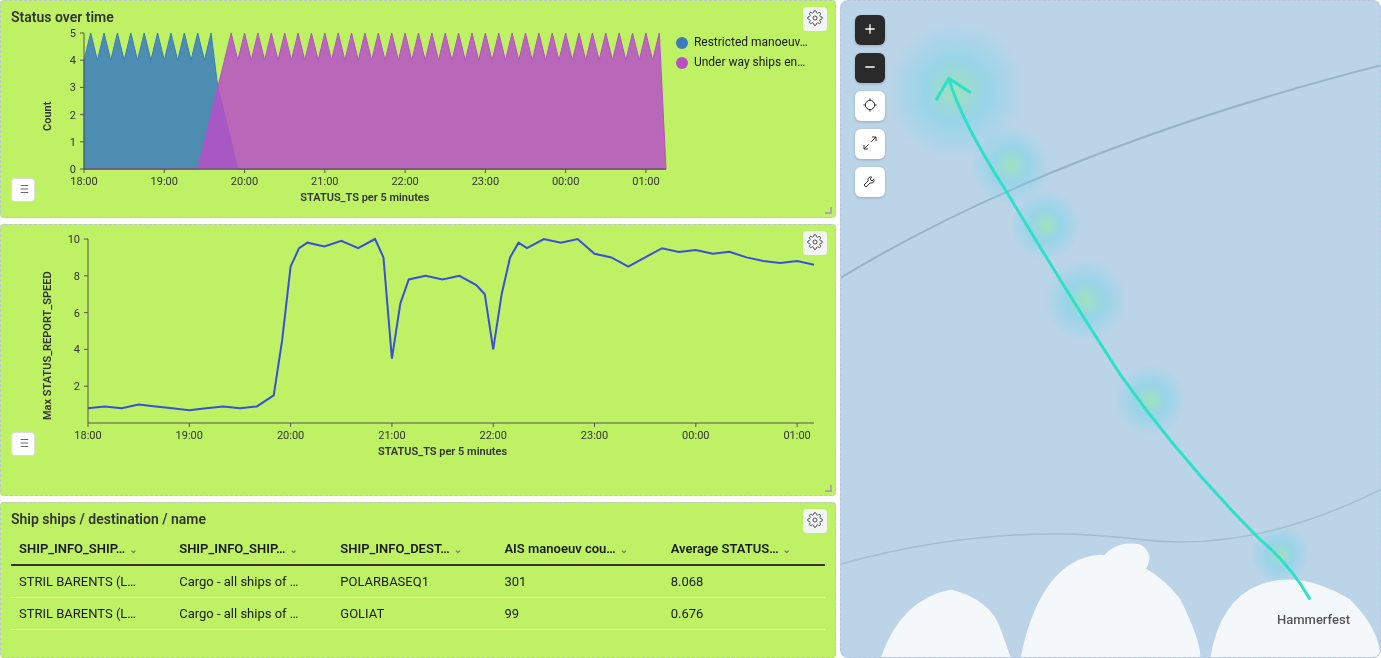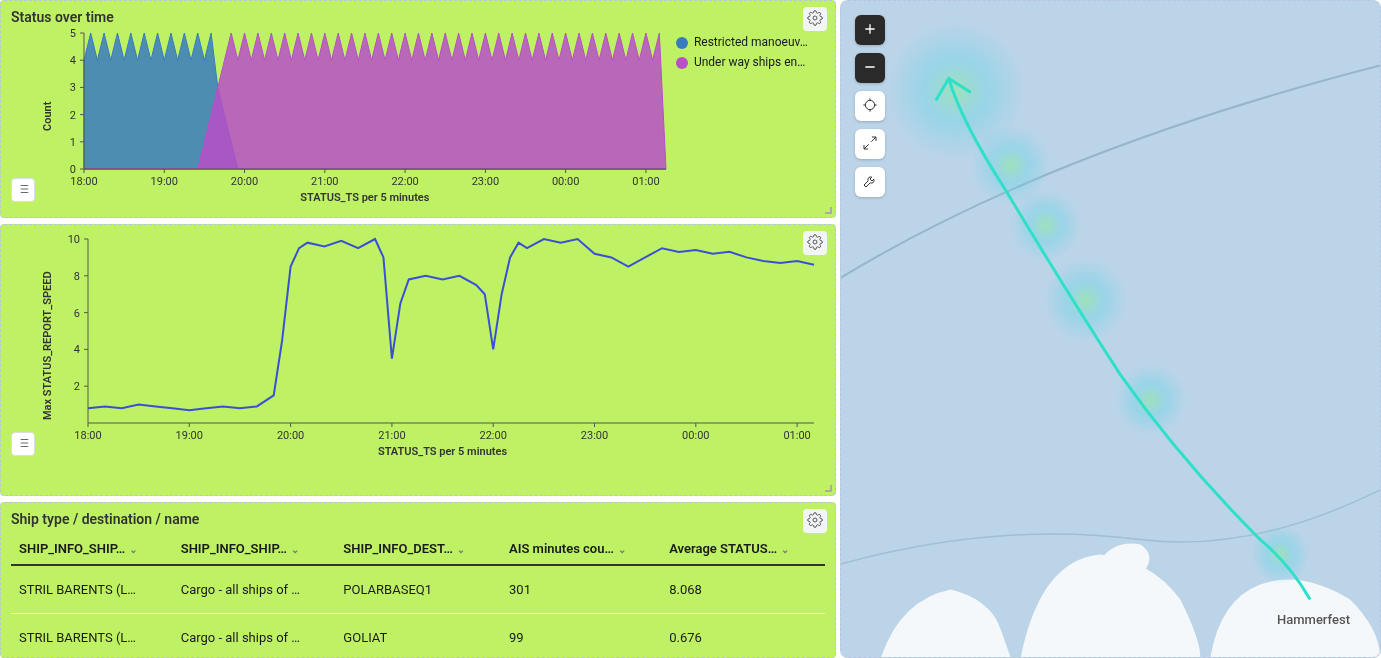--- a/index.html
+++ b/index.html
@@ -153,21 +153,21 @@
     max-width: 140px;
     cursor: pointer;
   }
   table.data-table th .sort-arrow {
     display: inline-block;
     margin-left: 4px;
     font-size: 10px;
     color: #777;
   }
   table.data-table td {
-    padding: 16px 8px;
+    padding: 8px 8px;
     border-bottom: 1px solid #eee;
     white-space: nowrap;
     overflow: hidden;
     text-overflow: ellipsis;
     max-width: 140px;
   }
 
   
   .map-bg { position: absolute; inset: 0; }
   .map-controls {
@@ -331,36 +331,36 @@
             <line x1="737.1162790697674" y1="190" x2="737.1162790697674" y2="194" stroke="#555"></line>
             <text class="tick-label" x="737.1162790697674" y="206" text-anchor="middle">01:00</text>
           </svg>
         <div class="x-axis-label">STATUS_TS per 5 minutes</div>
       </div>
     </div>
     <div class="resize-handle"></div>
   </div>
 
   <div class="panel" style="flex:1; min-height:150px">
-    <div class="panel-title">Ship type / destination / name</div>
+    <div class="panel-title">Ship ships / destination / name</div>
     <button class="gear-btn">
       <span>
         <svg viewBox="0 0 24 24">
             <circle cx="12" cy="12" r="3"></circle>
             <path d="M19.4 15a1.7 1.7 0 0 0 .34 1.87l.06.06a2 2 0 1 1-2.83 2.83l-.06-.06a1.7 1.7 0 0 0-1.87-.34 1.7 1.7 0 0 0-1 1.56V21a2 2 0 1 1-4 0v-.09a1.7 1.7 0 0 0-1.11-1.56 1.7 1.7 0 0 0-1.87.34l-.06.06a2 2 0 1 1-2.83-2.83l.06-.06a1.7 1.7 0 0 0 .34-1.87 1.7 1.7 0 0 0-1.56-1H3a2 2 0 1 1 0-4h.09a1.7 1.7 0 0 0 1.56-1.11 1.7 1.7 0 0 0-.34-1.87l-.06-.06a2 2 0 1 1 2.83-2.83l.06.06a1.7 1.7 0 0 0 1.87.34H9a1.7 1.7 0 0 0 1-1.56V3a2 2 0 1 1 4 0v.09a1.7 1.7 0 0 0 1 1.56 1.7 1.7 0 0 0 1.87-.34l.06-.06a2 2 0 1 1 2.83 2.83l-.06.06a1.7 1.7 0 0 0-.34 1.87V9a1.7 1.7 0 0 0 1.56 1H21a2 2 0 1 1 0 4h-.09a1.7 1.7 0 0 0-1.56 1z"></path>
           </svg>
       </span>
     </button>
     <table class="data-table">
       <thead>
           <tr id="table-head-row">
             <th><span>SHIP_INFO_SHIP…</span><span class="sort-arrow">⌄</span></th>
             <th><span>SHIP_INFO_SHIP…</span><span class="sort-arrow">⌄</span></th>
             <th><span>SHIP_INFO_DEST…</span><span class="sort-arrow">⌄</span></th>
-            <th><span>AIS minutes cou…</span><span class="sort-arrow">⌄</span></th>
+            <th><span>AIS manoeuv cou…</span><span class="sort-arrow">⌄</span></th>
             <th><span>Average STATUS…</span><span class="sort-arrow">⌄</span></th>
           </tr>
         </thead>
       <tbody id="table-body">
           <tr>
             <td>STRIL BARENTS (L…</td>
             <td>Cargo - all ships of …</td>
             <td>POLARBASEQ1</td>
             <td>301</td>
             <td>8.068</td>

